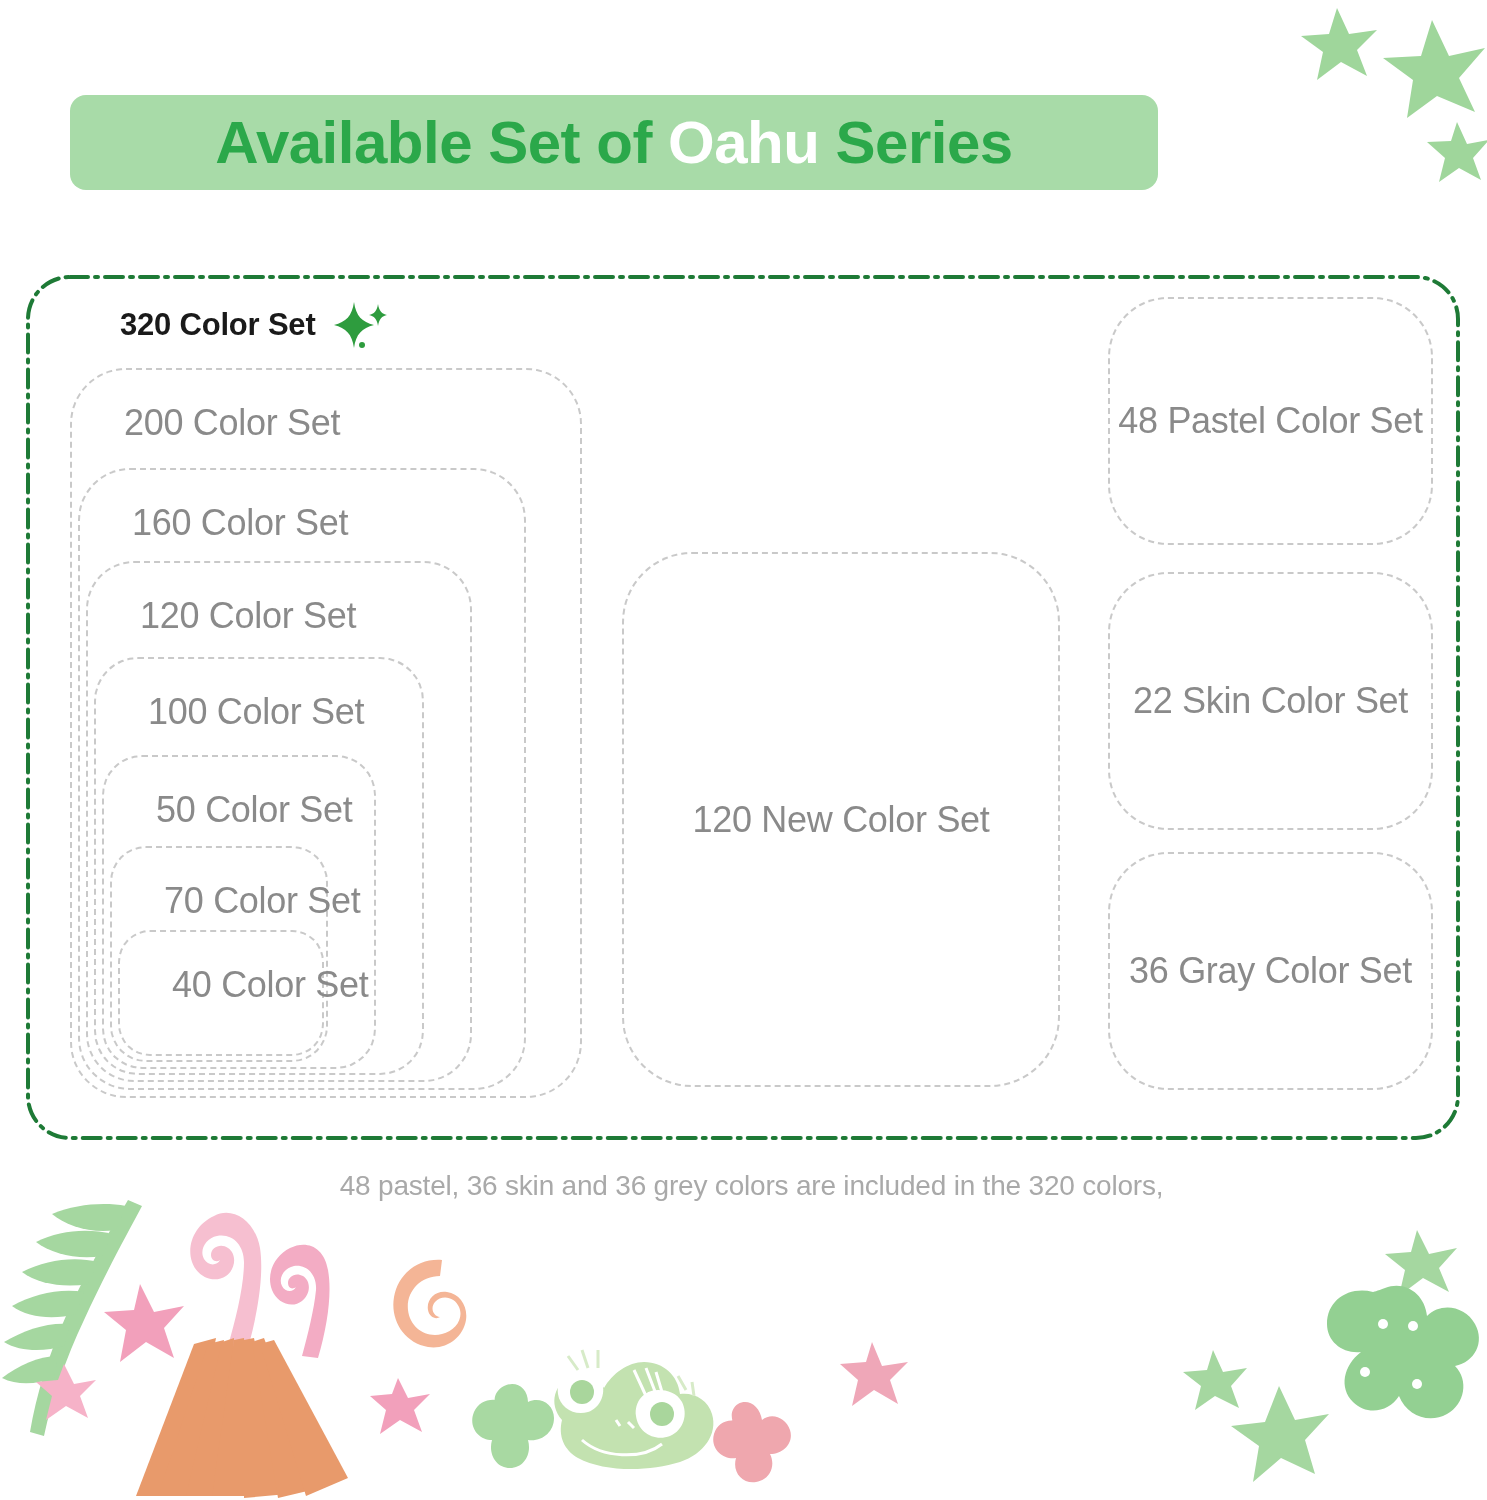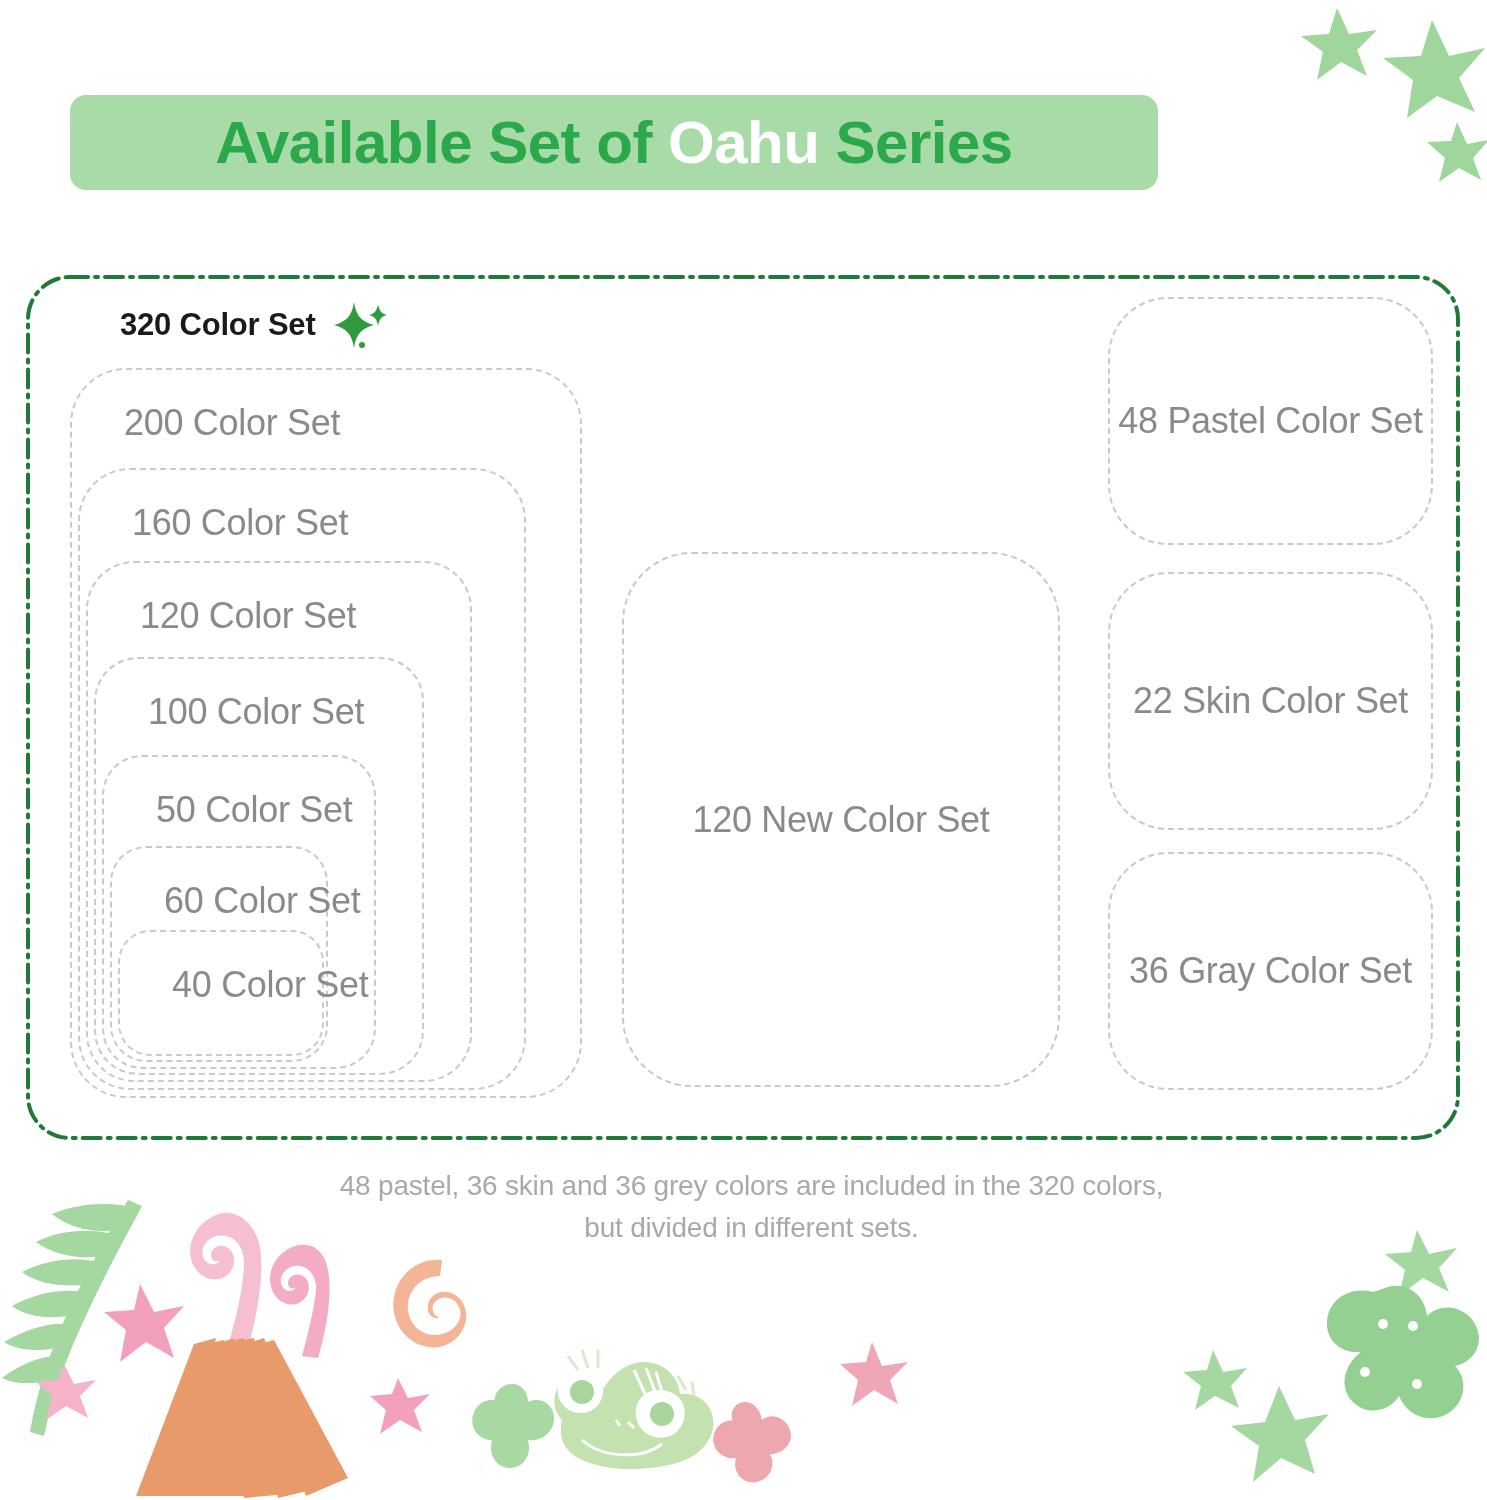--- a/index.html
+++ b/index.html
@@ -229,21 +229,21 @@
 
 <div class="set-box nested" style="left:94px; top:657px; width:330px; height:418px; border-radius:44px;">
   <span class="set-label">100 Color Set</span>
 </div>
 
 <div class="set-box nested" style="left:102px; top:755px; width:274px; height:314px; border-radius:40px;">
   <span class="set-label">50 Color Set</span>
 </div>
 
 <div class="set-box nested" style="left:110px; top:846px; width:218px; height:216px; border-radius:36px;">
-  <span class="set-label">60 Color Set</span>
+  <span class="set-label">70 Color Set</span>
 </div>
 
 <div class="set-box nested" style="left:118px; top:930px; width:206px; height:126px; border-radius:32px;">
   <span class="set-label">40 Color Set</span>
 </div>
 
 <div class="set-box centered" style="left:622px; top:552px; width:438px; height:535px; border-radius:70px;">
   <span class="set-label">120 New Color Set</span>
 </div>
 
@@ -254,14 +254,13 @@
 <div class="set-box centered" style="left:1108px; top:572px; width:325px; height:258px; border-radius:60px;">
   <span class="set-label">22 Skin Color Set</span>
 </div>
 
 <div class="set-box centered" style="left:1108px; top:852px; width:325px; height:238px; border-radius:60px;">
   <span class="set-label">36 Gray Color Set</span>
 </div>
 
 <div id="footnote">
   <div>48 pastel, 36 skin and 36 grey colors are included in the 320 colors,</div>
-  <div>but divided in different sets.</div>
 </div>
 
 </body></html>

